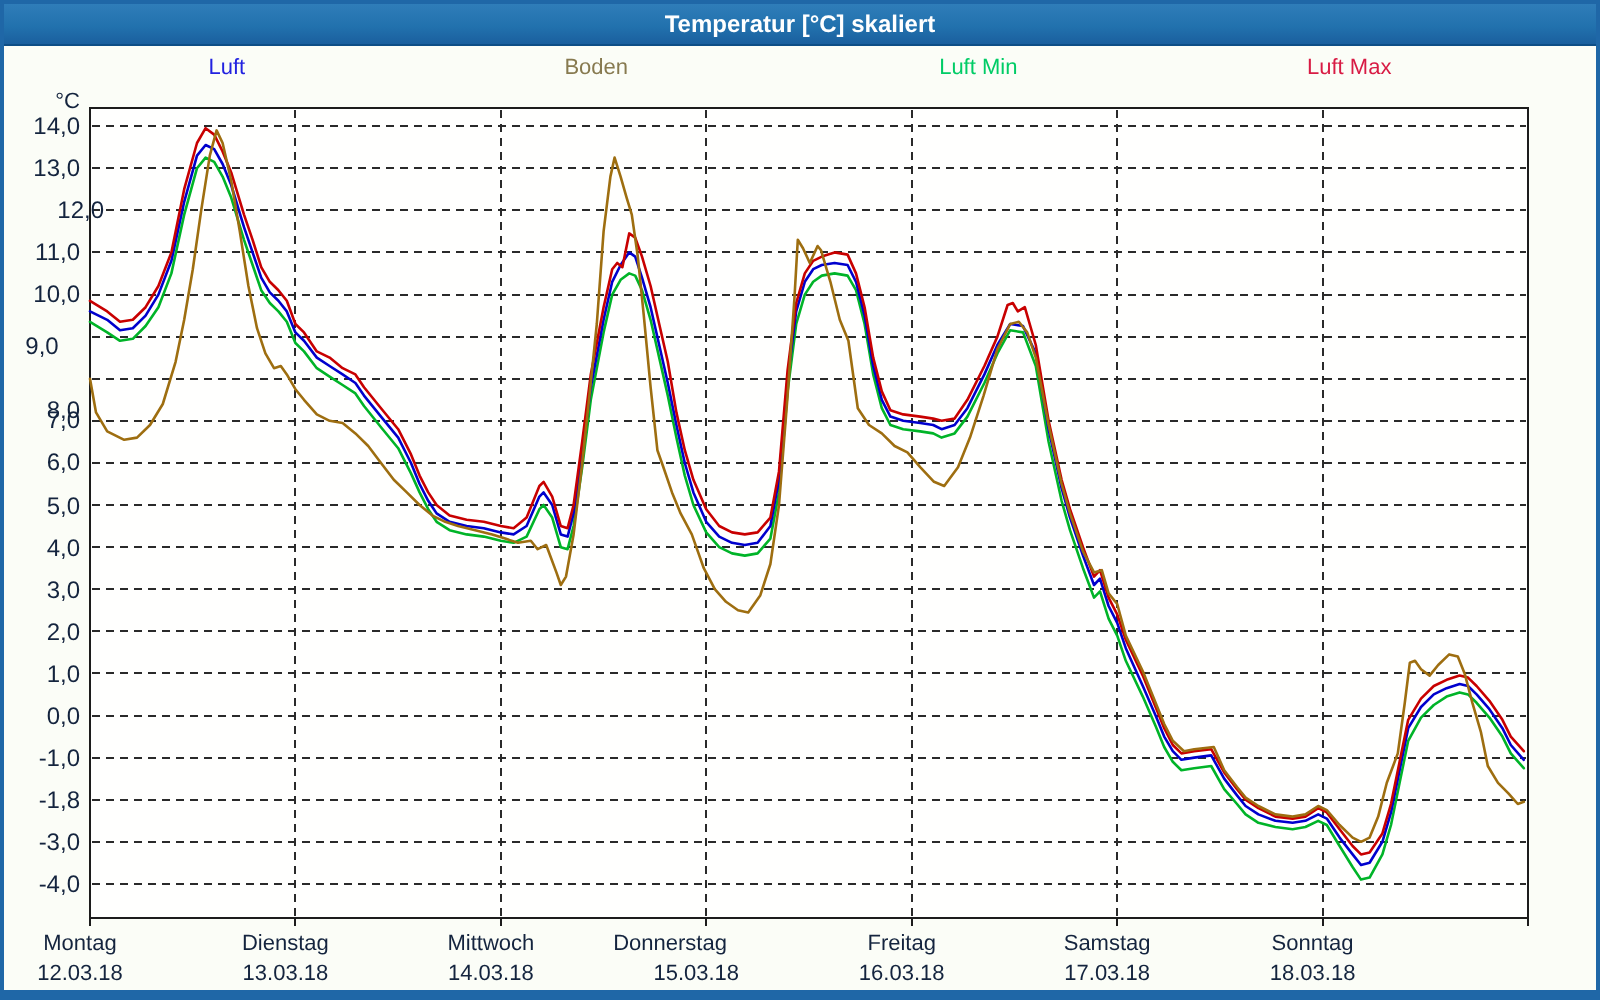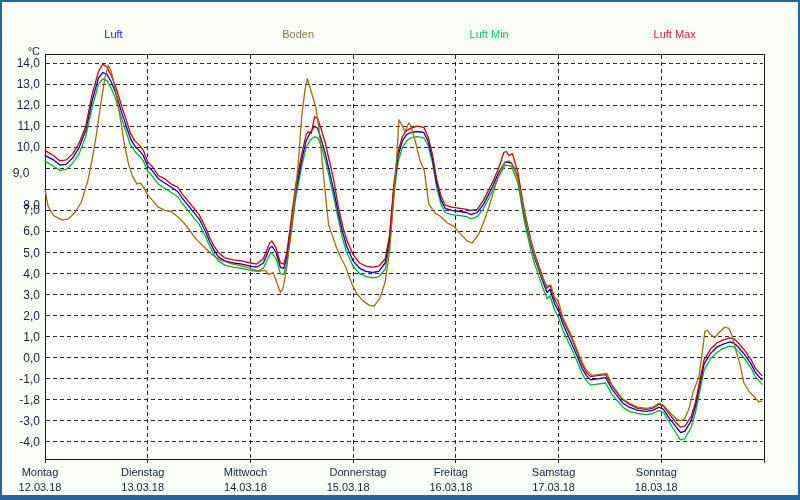--- a/index.html
+++ b/index.html
@@ -16,20 +16,23 @@
   .ytick{position:absolute;left:0;width:38px;text-align:right;
     font-size:12px;color:#14243e;}
   .day-name,.day-date{position:absolute;transform:translateX(-50%);
     font-size:11px;color:#14243e;white-space:nowrap;}
   svg{position:absolute;left:0;top:0;}
 </style>
 </head>
 <body>
 
 <div class="window">
+  <div class="titlebar">
+    <span>Temperatur [°C] skaliert</span>
+  </div>
 
   <span class="legend-label" style="left: 14%; color: rgb(34, 34, 224); text-align: right;">Luft</span>
   <span class="legend-label" style="left: 37.2%; color: rgb(135, 122, 80);">Boden</span>
   <span class="legend-label" style="left: 61.2%; color: rgb(0, 204, 102);">Luft Min</span>
   <span class="legend-label" style="left: 84.5%; color: rgb(216, 27, 68);">Luft Max</span>
 
   <div class="unit-label">°C</div>
 
   <svg id="plot" width="800" height="500" viewBox="0 0 800 500">
       <rect x="43" y="52" width="719" height="405" fill="#fffffe" stroke="none"></rect>
@@ -69,21 +72,21 @@
       <line x1="762" y1="457" x2="762" y2="461" stroke="#1c1c1c" stroke-width="1" shape-rendering="crispEdges"></line>
       <polyline points="43.0,158.9 51.6,164.2 58.0,168.4 64.4,167.4 70.8,161.0 77.2,151.6 83.7,134.7 90.1,105.3 96.5,82.1 100.8,76.8 105.1,78.9 109.3,86.3 113.6,96.8 120.0,117.9 124.3,130.5 128.6,143.1 132.9,149.5 137.2,153.7 141.4,158.9 145.7,169.5 150.0,173.7 156.4,182.1 162.8,186.3 169.3,190.5 175.7,194.7 180.0,201.0 188.5,211.6 197.1,222.1 203.5,234.7 207.8,244.2 212.1,252.6 216.3,258.9 222.8,263.1 231.3,265.2 239.9,266.3 248.4,268.4 254.8,269.4 261.3,266.3 267.7,252.6 269.8,250.5 274.1,256.8 278.4,271.6 281.8,272.6 284.8,261.0 289.1,231.6 293.4,197.9 299.8,164.2 304.1,145.3 308.3,137.9 312.6,134.7 315.6,135.8 319.0,143.1 323.3,157.9 327.6,176.8 331.9,195.8 336.2,216.8 340.4,235.8 344.7,250.5 351.1,264.2 357.6,271.6 364.0,274.7 370.4,275.8 376.8,274.7 383.2,267.3 387.5,244.2 391.8,193.7 396.1,160.0 400.4,145.3 404.6,138.9 408.9,135.8 415.3,134.7 421.8,135.8 426.0,143.1 430.3,160.0 434.6,185.2 438.9,202.1 443.2,210.5 449.6,212.6 458.1,213.7 464.6,214.7 468.8,216.8 475.3,214.7 481.7,206.3 490.2,189.5 496.7,174.7 503.1,163.1 509.5,164.2 515.9,181.0 522.3,218.9 528.8,248.4 533.0,263.1 539.5,282.1 545.0,296.8 548.0,293.7 552.3,307.3 556.6,315.8 560.9,328.4 569.4,346.3 575.8,361.0 580.1,371.5 584.4,378.9 588.7,383.1 595.1,382.1 603.6,381.0 610.1,392.6 616.5,400.0 620.8,405.2 627.2,409.4 635.7,411.5 644.3,412.6 650.7,411.5 657.1,408.4 661.4,410.5 667.8,421.0 674.3,431.5 678.5,437.8 682.8,436.8 689.2,425.2 693.5,410.5 697.8,389.4 702.1,368.4 708.5,356.8 714.9,350.5 721.3,346.3 727.8,344.2 732.0,345.2 736.3,349.4 742.7,356.8 749.2,366.3 753.4,374.7 759.9,382.1" fill="none" stroke="#00b428" stroke-width="1.3" stroke-linejoin="round" stroke-linecap="round"></polyline>
       <polyline points="43.0,153.7 51.6,157.9 58.0,163.1 64.4,162.1 70.8,155.8 77.2,145.3 83.7,128.4 90.1,98.9 96.5,75.8 100.8,70.5 105.1,72.6 109.3,80.0 113.6,90.5 120.0,111.6 124.3,124.2 128.6,136.8 132.9,144.2 137.2,148.4 141.4,153.7 145.7,164.2 150.0,168.4 156.4,176.8 162.8,181.0 169.3,185.2 175.7,189.5 180.0,195.8 188.5,206.3 197.1,216.8 203.5,229.5 207.8,240.0 212.1,248.4 216.3,254.7 222.8,258.9 231.3,261.0 239.9,262.1 248.4,264.2 254.8,265.2 261.3,261.0 267.7,246.3 269.8,244.2 274.1,250.5 278.4,265.2 281.8,266.3 284.8,254.7 289.1,225.2 293.4,191.6 299.8,157.9 304.1,138.9 308.3,130.5 312.6,124.2 315.6,126.3 319.0,136.8 323.3,151.6 327.6,170.5 331.9,189.5 336.2,210.5 340.4,229.5 344.7,244.2 351.1,258.9 357.6,266.3 364.0,269.4 370.4,270.5 376.8,269.4 383.2,261.0 387.5,237.9 391.8,187.4 396.1,153.7 400.4,138.9 404.6,132.6 408.9,130.5 415.3,129.5 421.8,130.5 426.0,138.9 430.3,155.8 434.6,181.0 438.9,197.9 443.2,206.3 449.6,208.4 458.1,209.5 464.6,210.5 468.8,212.6 475.3,210.5 481.7,202.1 490.2,185.2 496.7,170.5 503.1,160.0 509.5,161.0 515.9,174.7 522.3,212.6 528.8,242.1 533.0,256.8 539.5,275.8 545.0,290.5 548.0,287.3 552.3,301.0 556.6,309.4 560.9,322.1 569.4,341.0 575.8,355.8 580.1,366.3 584.4,373.6 588.7,377.9 595.1,376.8 603.6,375.7 610.1,387.3 616.5,395.7 620.8,401.0 627.2,405.2 635.7,408.4 644.3,409.4 650.7,408.4 657.1,405.2 661.4,407.3 667.8,416.8 674.3,425.2 678.5,430.5 682.8,429.4 689.2,418.9 693.5,404.2 697.8,383.1 702.1,362.1 708.5,351.5 714.9,345.2 721.3,342.1 727.8,340.0 732.0,341.0 736.3,345.2 742.7,352.6 749.2,362.1 753.4,370.5 759.9,377.9" fill="none" stroke="#0000cd" stroke-width="1.3" stroke-linejoin="round" stroke-linecap="round"></polyline>
       <polyline points="43.0,148.4 51.6,153.7 58.0,158.9 64.4,157.9 70.8,151.6 77.2,141.0 83.7,124.2 90.1,92.6 96.5,69.5 100.8,62.1 105.1,65.3 109.3,73.7 113.6,84.2 120.0,105.3 124.3,117.9 128.6,131.6 132.9,138.9 137.2,143.1 141.4,148.4 145.7,160.0 150.0,164.2 156.4,173.7 162.8,176.8 169.3,182.1 175.7,185.2 180.0,191.6 188.5,202.1 197.1,212.6 203.5,225.2 207.8,235.8 212.1,244.2 216.3,250.5 222.8,255.8 231.3,257.9 239.9,258.9 248.4,261.0 254.8,262.1 261.3,256.8 267.7,241.0 269.8,238.9 274.1,246.3 278.4,261.0 281.8,262.1 284.8,250.5 289.1,218.9 293.4,185.2 299.8,151.6 304.1,132.6 306.6,129.5 309.2,131.6 312.6,114.7 315.6,116.8 319.0,126.3 323.3,141.0 327.6,160.0 331.9,178.9 336.2,204.2 340.4,223.1 344.7,237.9 351.1,252.6 357.6,261.0 364.0,264.2 370.4,265.2 376.8,264.2 383.2,256.8 387.5,233.7 391.8,183.1 396.1,149.5 400.4,134.7 404.6,128.4 408.9,126.3 415.3,124.2 421.8,125.3 426.0,134.7 430.3,151.6 434.6,176.8 438.9,193.7 443.2,203.1 449.6,205.2 458.1,206.3 464.6,207.3 468.8,208.4 475.3,207.3 481.7,197.9 490.2,181.0 496.7,166.3 501.8,150.5 504.4,149.5 506.9,153.7 510.4,151.6 515.9,170.5 522.3,208.4 528.8,237.9 533.0,252.6 539.5,271.6 545.0,286.3 548.0,283.1 552.3,296.8 556.6,305.2 560.9,317.9 569.4,335.8 575.8,351.5 580.1,362.1 584.4,370.5 588.7,374.7 595.1,373.6 603.6,372.6 610.1,384.2 616.5,392.6 620.8,397.8 627.2,402.1 635.7,406.3 644.3,407.3 650.7,406.3 657.1,402.1 661.4,404.2 667.8,412.6 674.3,421.0 678.5,425.2 682.8,424.2 689.2,414.7 693.5,400.0 697.8,378.9 702.1,357.9 708.5,347.3 714.9,341.0 721.3,337.9 727.8,335.8 732.0,336.8 736.3,341.0 742.7,348.4 749.2,357.9 753.4,366.3 759.9,373.6" fill="none" stroke="#c80000" stroke-width="1.3" stroke-linejoin="round" stroke-linecap="round"></polyline>
       <polyline points="43.0,187.4 46.0,204.2 51.6,213.7 60.1,217.9 66.5,216.8 73.0,210.5 79.4,200.0 85.8,178.9 90.1,157.9 94.4,132.6 98.6,103.2 102.9,75.8 106.3,63.2 109.3,69.5 113.6,88.4 117.9,113.7 122.2,141.0 126.5,162.1 130.7,174.7 135.0,182.1 138.4,181.0 141.4,185.2 145.7,192.6 150.0,197.9 156.4,205.2 162.8,208.4 169.3,209.5 175.7,214.7 182.1,221.0 188.5,229.5 194.9,237.9 201.4,244.2 207.8,250.5 214.2,255.8 220.6,258.9 227.0,261.0 235.6,263.1 244.1,265.2 250.6,267.3 257.0,269.4 263.4,268.4 266.8,272.6 271.1,270.5 276.2,284.2 278.4,290.5 281.0,286.3 284.8,265.2 289.1,229.5 292.5,197.9 296.4,160.0 299.8,113.7 303.2,86.3 305.3,76.8 308.3,86.3 311.3,96.8 313.9,105.3 316.9,126.3 319.9,155.8 323.3,191.6 326.7,223.1 329.7,231.6 334.0,244.2 338.3,254.7 343.9,265.2 349.9,282.1 355.4,292.6 361.0,298.9 367.0,303.1 372.1,304.2 378.1,295.8 383.2,280.0 387.5,250.5 391.8,195.8 395.2,147.4 396.9,117.9 399.5,122.1 402.9,129.5 406.8,121.0 408.5,123.1 413.2,138.9 417.9,157.9 422.2,168.4 426.9,202.1 432.5,210.5 438.9,214.7 445.3,221.0 451.7,224.2 458.1,231.6 465.0,238.9 470.1,241.0 477.0,231.6 483.0,216.8 489.8,195.8 496.7,172.6 503.1,160.0 507.4,158.9 511.6,164.2 515.9,176.8 522.3,210.5 528.8,240.0 533.0,254.7 539.5,273.7 545.0,284.2 548.9,283.1 552.3,294.7 556.6,300.0 560.9,315.8 569.4,333.6 575.8,349.4 580.1,360.0 584.4,368.4 590.0,373.6 595.1,372.6 604.9,371.5 610.1,383.1 616.5,391.5 620.8,396.8 627.2,401.0 635.7,405.2 644.3,406.3 650.7,405.2 657.1,401.0 661.4,403.1 667.8,410.5 674.3,416.8 678.5,418.9 682.8,416.8 687.1,406.3 691.4,389.4 696.9,374.7 700.4,349.4 702.9,329.4 705.5,328.4 708.5,332.6 712.8,335.8 717.1,330.5 722.6,325.2 726.9,326.3 730.3,334.7 734.2,349.4 738.5,364.2 741.9,381.0 747.0,389.4 752.2,394.7 756.9,400.0 759.9,398.9" fill="none" stroke="#9e6e10" stroke-width="1.3" stroke-linejoin="round" stroke-linecap="round"></polyline>
     </svg>
 
   <div id="ylabels">
       <div class="ytick" style="top: 54.0515px;">14,0</div>
       <div class="ytick" style="top: 75.1014px;">13,0</div>
-      <div class="ytick" style="top: 96.1512px;">12,0</div>
+      <div class="ytick" style="top: 96.1512px; padding-left: 12px;">12,0</div>
       <div class="ytick" style="top: 117.201px;">11,0</div>
       <div class="ytick" style="top: 138.251px;">10,0</div>
       <div class="ytick" style="top: 164px; text-align: center;">9,0</div>
       <div class="ytick" style="top: 180.351px; margin-top: 16px;">8,0</div>
       <div class="ytick" style="top: 201.401px;">7,0</div>
       <div class="ytick" style="top: 222.451px;">6,0</div>
       <div class="ytick" style="top: 243.501px;">5,0</div>
       <div class="ytick" style="top: 264.55px;">4,0</div>
       <div class="ytick" style="top: 285.6px;">3,0</div>
       <div class="ytick" style="top: 306.65px;">2,0</div>
@@ -94,21 +97,21 @@
       <div class="ytick" style="top: 411.9px;">-3,0</div>
       <div class="ytick" style="top: 432.95px;">-4,0</div>
     </div>
   <div id="xlabels">
       <div class="day-name" style="left: 38px; top: 464px;">Montag</div>
       <div class="day-date" style="left: 38px; top: 479px;">12.03.18</div>
       <div class="day-name" style="left: 140.714px; top: 464px;">Dienstag</div>
       <div class="day-date" style="left: 140.714px; top: 479px; text-align: right;">13.03.18</div>
       <div class="day-name" style="left: 243.429px; top: 464px;">Mittwoch</div>
       <div class="day-date" style="left: 243.429px; top: 479px;">14.03.18</div>
-      <div class="day-name" style="left: 356px; top: 464px;">Donnerstag</div>
+      <div class="day-name" style="left: 333px; top: 464px;">Donnerstag</div>
       <div class="day-date" style="left: 346.143px; top: 479px;">15.03.18</div>
       <div class="day-name" style="left: 448.857px; top: 464px;">Freitag</div>
       <div class="day-date" style="left: 448.857px; top: 479px;">16.03.18</div>
       <div class="day-name" style="left: 551.571px; top: 464px;">Samstag</div>
       <div class="day-date" style="left: 551.571px; top: 479px;">17.03.18</div>
       <div class="day-name" style="left: 654.286px; top: 464px;">Sonntag</div>
       <div class="day-date" style="left: 654.286px; top: 479px; text-align: center;">18.03.18</div>
     </div>
 </div>
 

